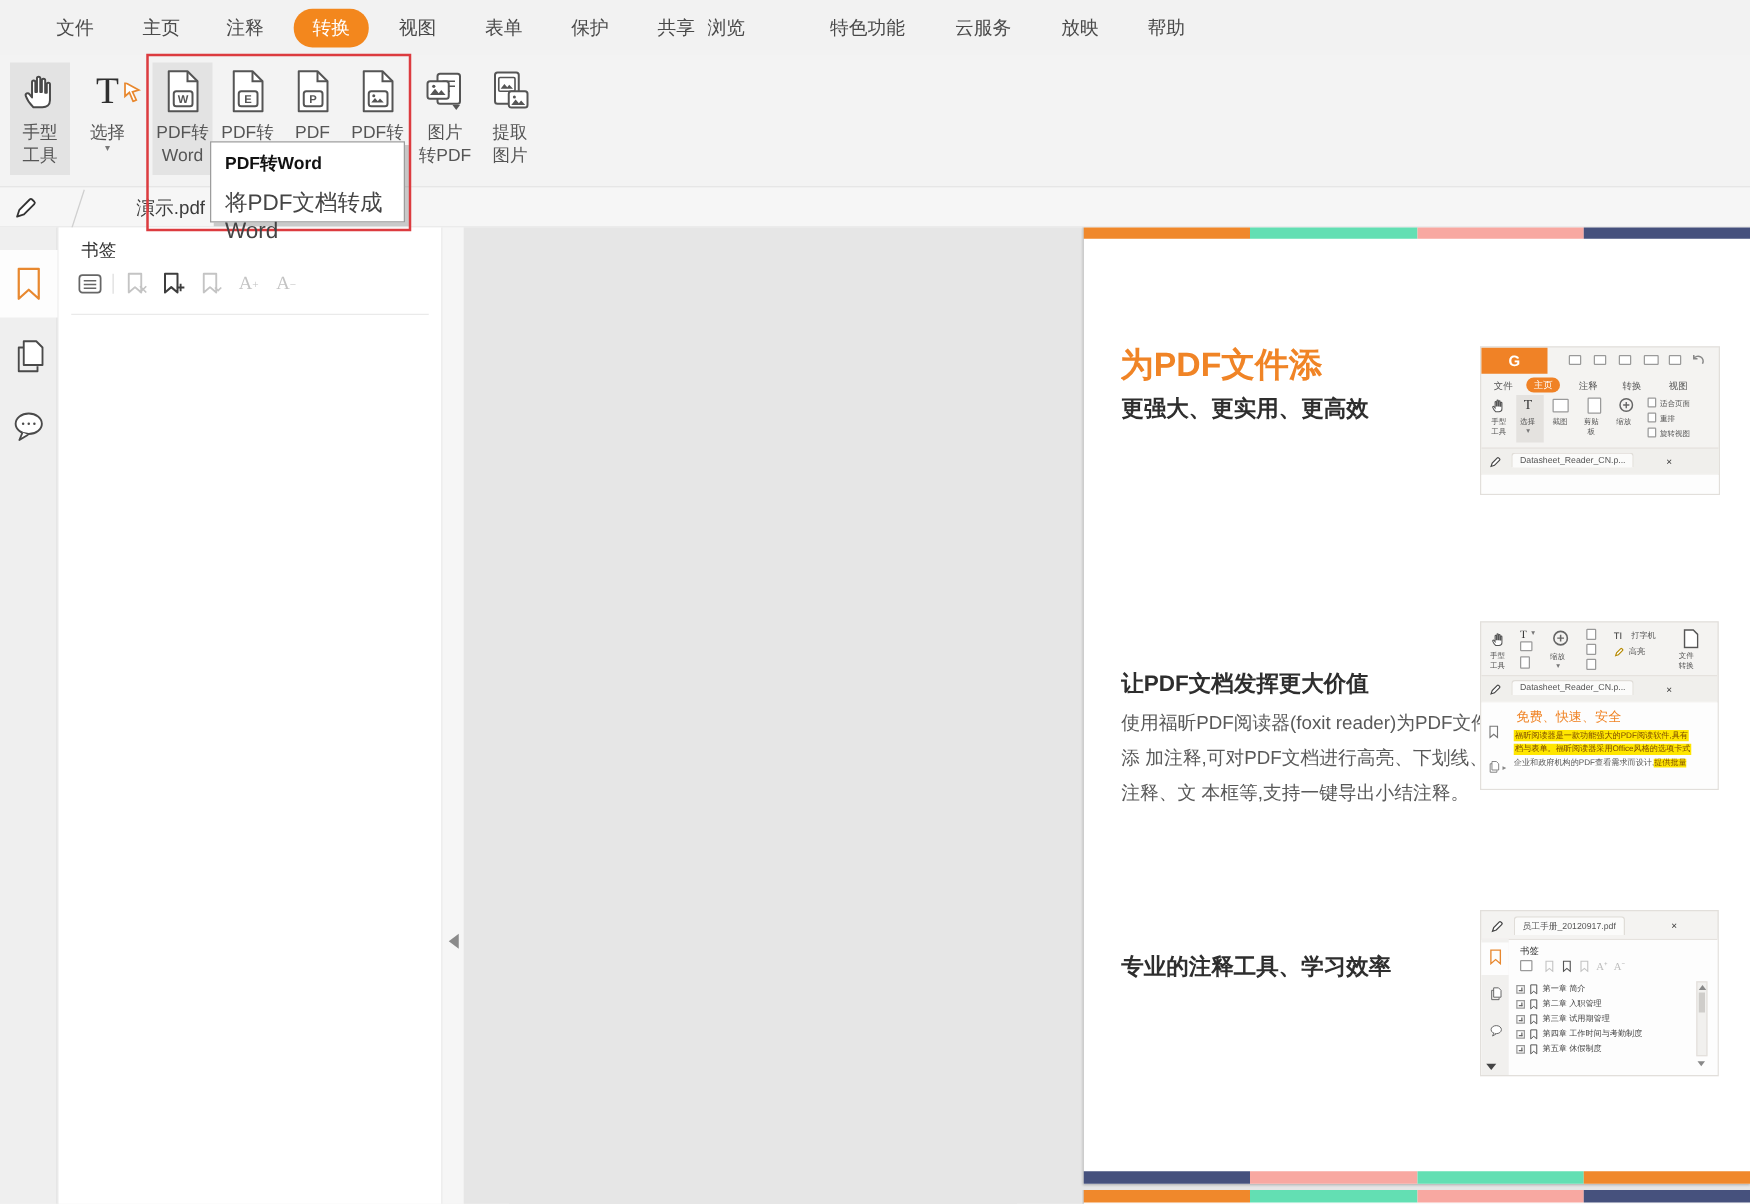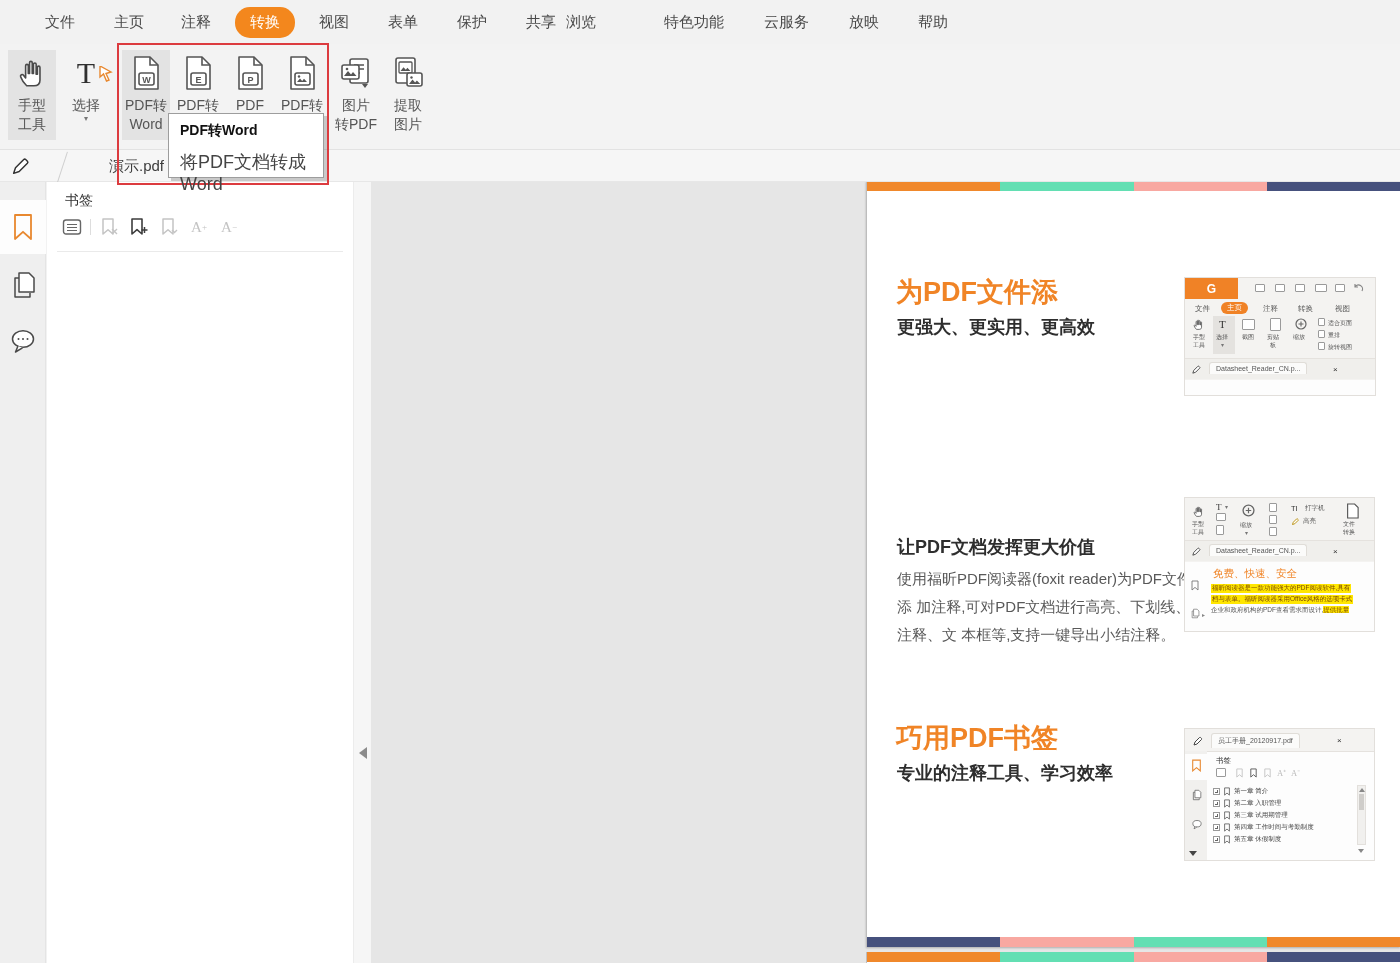--- a/index.html
+++ b/index.html
@@ -404,21 +404,20 @@
             <path d="M10 3h10l5 5v14H10z" fill="#fff" stroke="#777" stroke-width="2"></path>
             <path d="M10 8H6v19h15v-4" fill="none" stroke="#777" stroke-width="2"></path>
           </svg>
         <span class="t-txt" style="left:17px;top:113px;font-size:6px;color:#888">▸</span>
         <span class="t-txt" style="left:28px;top:69px;font-size:10.5px;color:#F08426">免费、快速、安全</span>
         <span class="hl-line" style="left:26px;top:86px">福昕阅读器是一款功能强大的PDF阅读软件,具有</span>
         <span class="hl-line" style="left:26px;top:97px">档与表单。福昕阅读器采用Office风格的选项卡式</span>
         <span class="plain-line" style="left:26px;top:108px"><span>企业和政府机构的PDF查看需求而设计,</span><span style="background:#FFE600;color:#7c4a00">提供批量</span></span>
       </div>
 
-      <h1 class="sec-heading" style="top:539px">巧用PDF书签</h1>
       <h2 class="sec-sub" style="top:580px">专业的注释工具、学习效率</h2>
 
       <div class="thumb" style="left:317px;top:547px;width:191px;height:133px">
         <svg class="abs" style="left:7px;top:6px" width="12" height="12" viewBox="0 0 24 24">
             <path d="M4 20l2-6 9-9a1.5 1.5 0 0 1 2.1 0l1.9 1.9a1.5 1.5 0 0 1 0 2.1l-9 9-6 2z" fill="#fff" stroke="#444" stroke-width="2"></path>
           </svg>
         <span class="mini-tab" style="left:26px;top:4px">员工手册_20120917.pdf</span>
         <span class="t-txt" style="left:152px;top:7px;font-size:8px;color:#333">×</span>
         <div class="abs" style="left:0;top:22px;width:191px;height:111px;background:#fdfdfd;border-top:1px solid #e5e2de"></div>
         <div class="abs" style="left:0;top:22px;width:22px;height:111px;background:#f1f0ee"></div>

